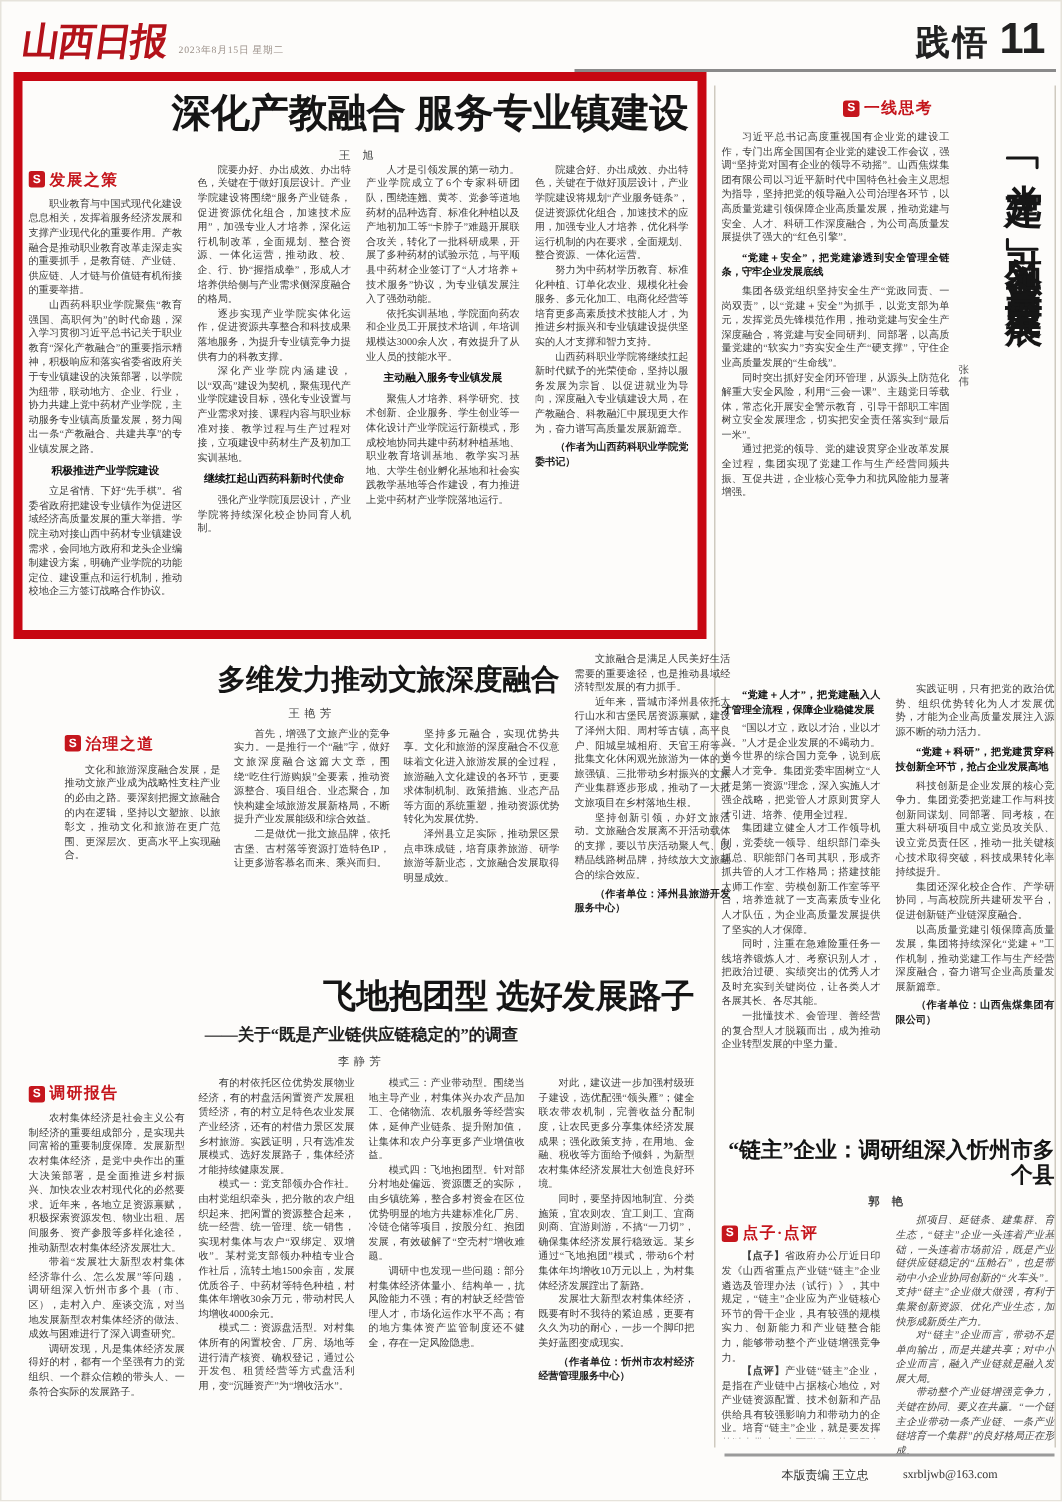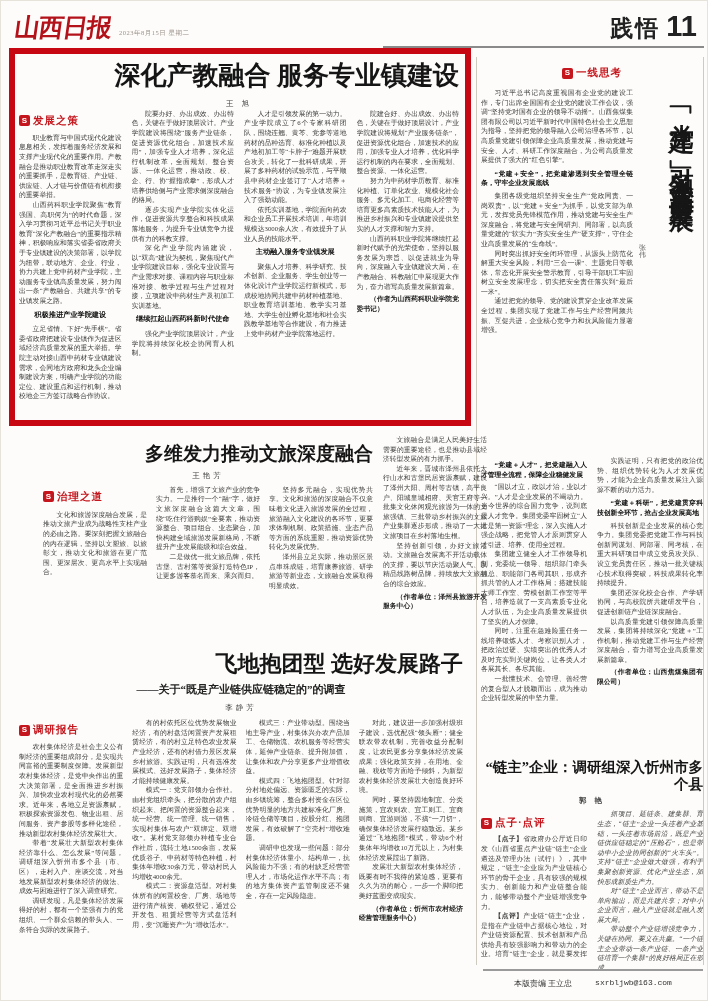--- a/index.html
+++ b/index.html
@@ -78,21 +78,21 @@
   .lz .atitle{font-size:14.5px;}
   .lz .aauthor{margin:4px 0 3px;font-weight:bold;}
   .lz-cols{display:flex;gap:10px;}
   .lz-colA{flex:1;height:150px;overflow:hidden;}
   .lz-colA .chip-row{text-align:left;margin:2px 0 4px;}
   .lz-colB{flex:1;height:162px;overflow:hidden;margin-top:-12px;padding-top:12px;}
   
   .foot{position:absolute;left:482px;top:968px;width:220px;}
   .foot-rule{height:2px;background:#9a9a9a;margin-bottom:7px;}
   .foot-text{display:flex;justify-content:center;gap:23px;font-size:8px;color:#333;}
-  .foot-text .em{font-family:Liberation Mono, monospace;}
+  .foot-text .em{font-family:Liberation Serif, serif;}
 </style>
 </head>
 <body>
 
 <div class="page">
 
   <div class="masthead">
     <div class="logo">山西日报</div>
     <div class="dateline">2023年8月15日 星期二</div>
   </div>

